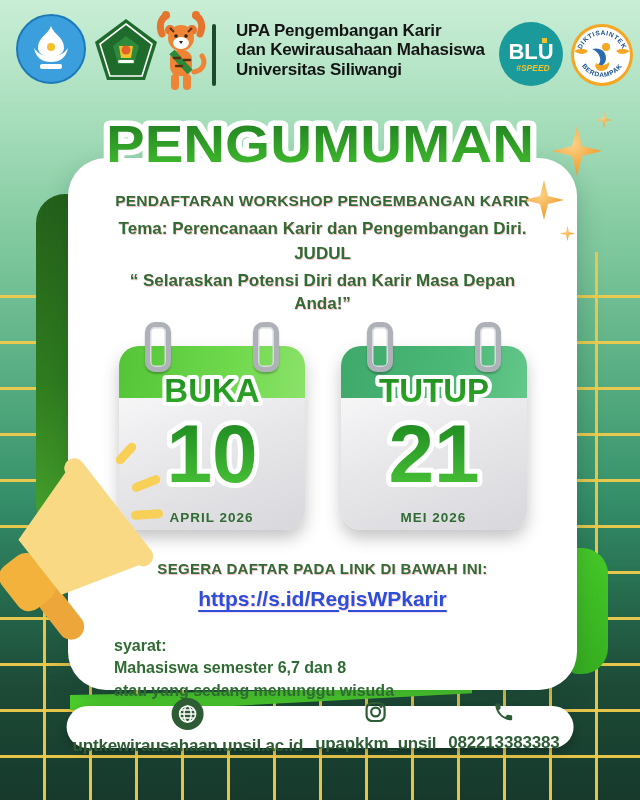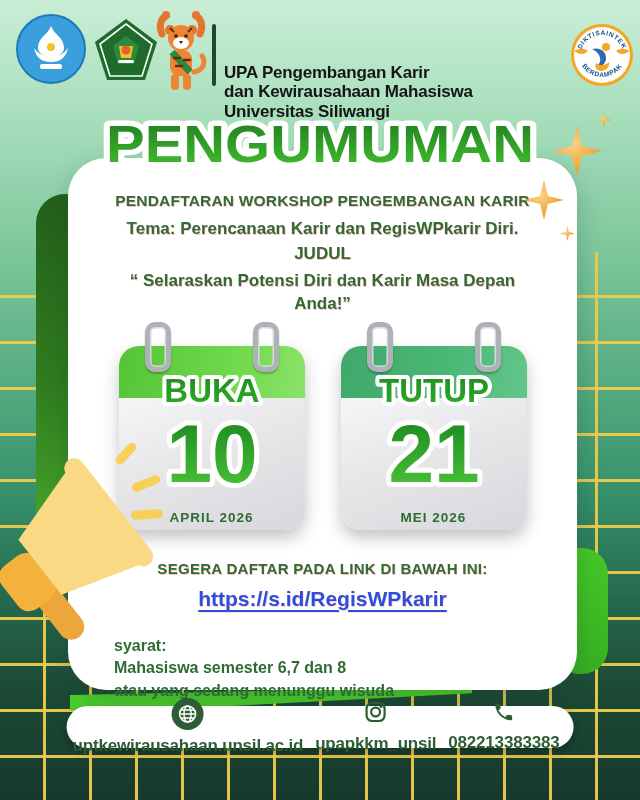--- a/index.html
+++ b/index.html
@@ -15,22 +15,22 @@
   .blob-left{position:absolute;left:36px;top:194px;width:58px;height:340px;z-index:2;
     background:linear-gradient(180deg,#24601a 0%,#2f7c1f 55%,#47a42c 100%);border-radius:30px;}
   .blob-right{position:absolute;left:566px;top:548px;width:42px;height:126px;z-index:2;
     background:linear-gradient(180deg,#45c828 0%,#37b021 100%);border-radius:10px 26px 26px 12px;}
   .swoosh-bottom{position:absolute;left:70px;top:686px;width:402px;height:26px;z-index:2;
     background:#4ccf2c;clip-path:polygon(0 35%,100% 0,100% 28%,12% 100%,0 92%);}
   
   .topbar{position:absolute;left:0;top:0;width:640px;height:110px;z-index:4;}
   .logo{position:absolute;}
   .divider{position:absolute;left:212px;top:24px;width:4px;height:62px;background:#1e4a2c;border-radius:2px;}
-  .org-text{position:absolute;left:224px;top:21px;width:276px;color:#141414;
-    font-weight:bold;font-size:17px;line-height:1.14;letter-spacing:-0.2px;margin-top:42px;}
+  .org-text{position:absolute;left:236px;top:21px;width:276px;color:#141414;
+    font-weight:bold;font-size:17px;line-height:1.14;letter-spacing:-0.2px;}
   
   .title-wrap{position:absolute;left:60px;top:110px;width:520px;height:66px;z-index:5;text-align:center;}
   
   .sparkle{position:absolute;z-index:6;background:radial-gradient(circle at 40% 35%,#fbd28a 0%,#f3a83e 55%,#e08f22 100%);
     clip-path:polygon(50% 0,60% 40%,100% 50%,60% 60%,50% 100%,40% 60%,0 50%,40% 40%);}
   
   .card{position:absolute;left:68px;top:158px;width:509px;height:532px;z-index:3;
     background:#ffffff;border-radius:38px;box-shadow:0 10px 24px rgba(20,60,40,.25);
     display:flex;flex-direction:column;align-items:center;text-align:center;}
   .chroma{text-shadow:0.7px 0.7px 0 rgba(255,110,140,.45);}
@@ -137,20 +137,28 @@
     </div>
 
     <div class="divider"></div>
 
     <div class="org-text">
       <div>UPA Pengembangan Karir</div>
       <div>dan Kewirausahaan Mahasiswa</div>
       <div>Universitas Siliwangi</div>
     </div>
 
+    <div class="logo" style="left:498px;top:21px;">
+      <svg width="66" height="66" viewBox="0 0 66 66">
+        <circle cx="33" cy="33" r="32" fill="#1b9a9c"></circle>
+        <text x="33" y="38" text-anchor="middle" font-family="Liberation Sans,sans-serif" font-size="22" font-weight="bold" fill="#ffffff">BLU</text>
+        <text x="35" y="50" text-anchor="middle" font-family="Liberation Sans,sans-serif" font-size="8.5" font-weight="bold" font-style="italic" fill="#f4c12b">#SPEED</text>
+        <rect x="44" y="17" width="5" height="5" fill="#f4c12b"></rect>
+      </svg>
+    </div>
 
     <div class="logo" style="left:570px;top:23px;">
       <svg width="64" height="64" viewBox="0 0 64 64">
         <defs>
           <path id="arcTop" d="M 10,34 A 22,22 0 0 1 54,34"></path>
           <path id="arcBot" d="M 8,30 A 24,24 0 0 0 56,30"></path>
         </defs>
         <circle cx="32" cy="32" r="31" fill="#f5a623"></circle>
         <circle cx="32" cy="32" r="28" fill="#ffffff"></circle>
         <path d="M4 28c6-3 10-3 14 0-4 4-8 4-14 0z" fill="#f5a623"></path>
@@ -181,21 +189,21 @@
   </div>
 
   <div class="sparkle" style="left:552px;top:126px;width:50px;height:50px;"></div>
   <div class="sparkle" style="left:524px;top:180px;width:40px;height:40px;"></div>
   <div class="sparkle" style="left:596px;top:112px;width:16px;height:16px;"></div>
   <div class="sparkle" style="left:560px;top:226px;width:15px;height:15px;"></div>
 
   <div class="card">
 
     <div class="heading chroma">PENDAFTARAN WORKSHOP PENGEMBANGAN KARIR</div>
-    <div class="theme chroma">Tema: Perencanaan Karir dan RegisWPkarir Diri.</div>
+    <div class="theme chroma">Tema: Perencanaan Karir dan Pengembangan Diri.</div>
     <div class="judul-label chroma">JUDUL</div>
     <div class="quote chroma">“ Selaraskan Potensi Diri dan Karir Masa Depan Anda!”</div>
 
     <div class="cal-row">
 
       <div class="cal">
         <div class="ring l"></div>
         <div class="ring r"></div>
         <div class="cal-head open">
           <svg class="cal-label" width="170" height="46" viewBox="0 0 170 46">

